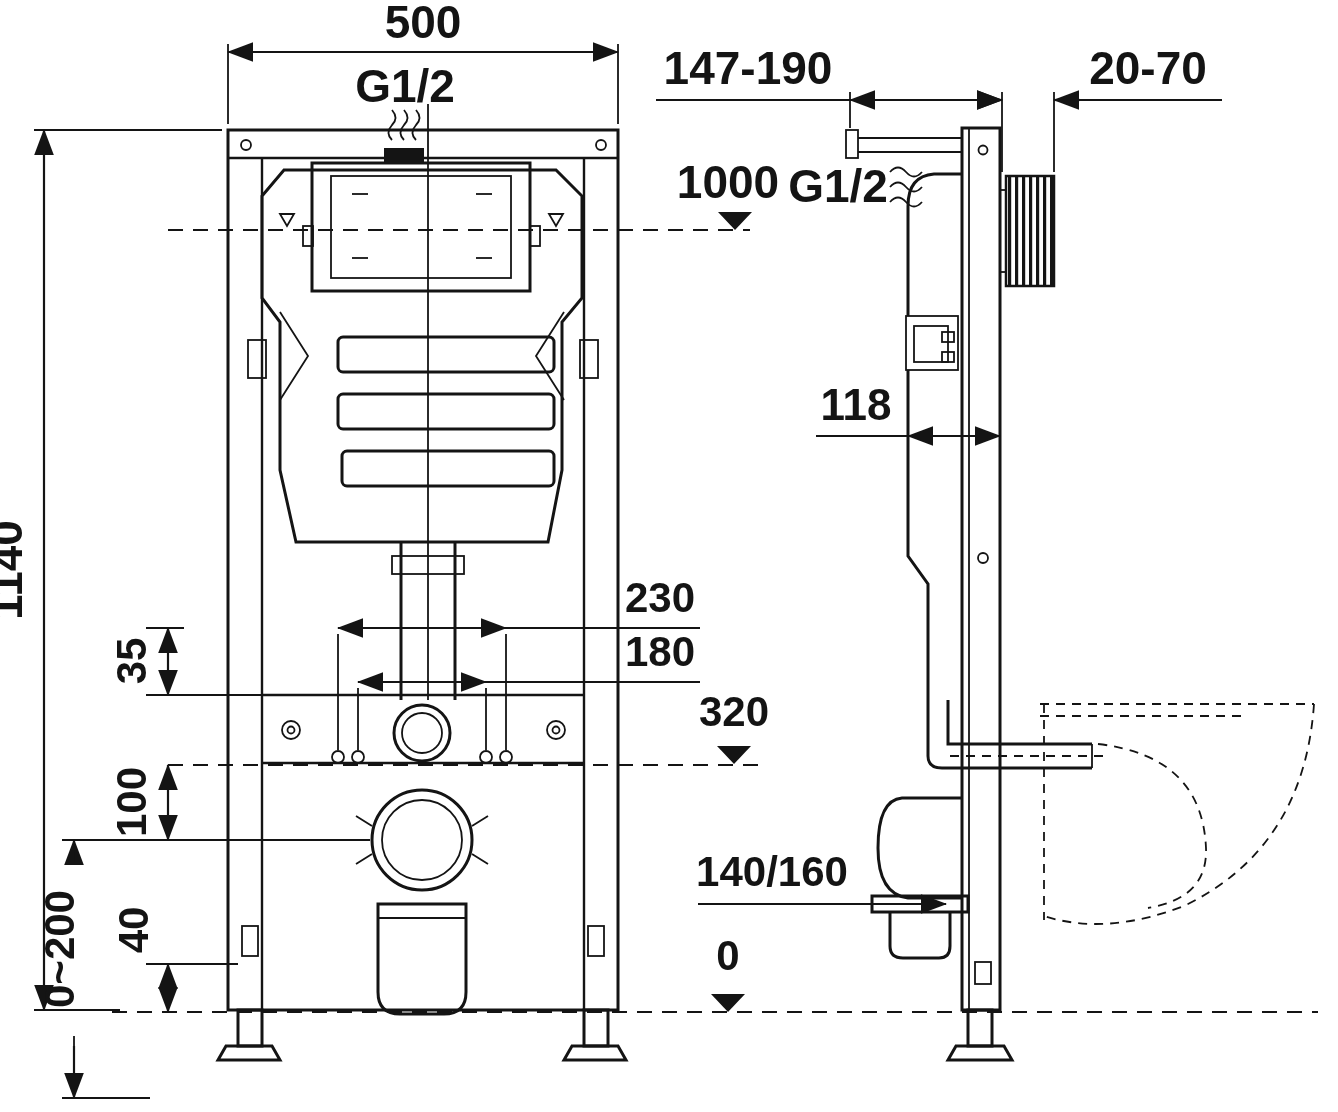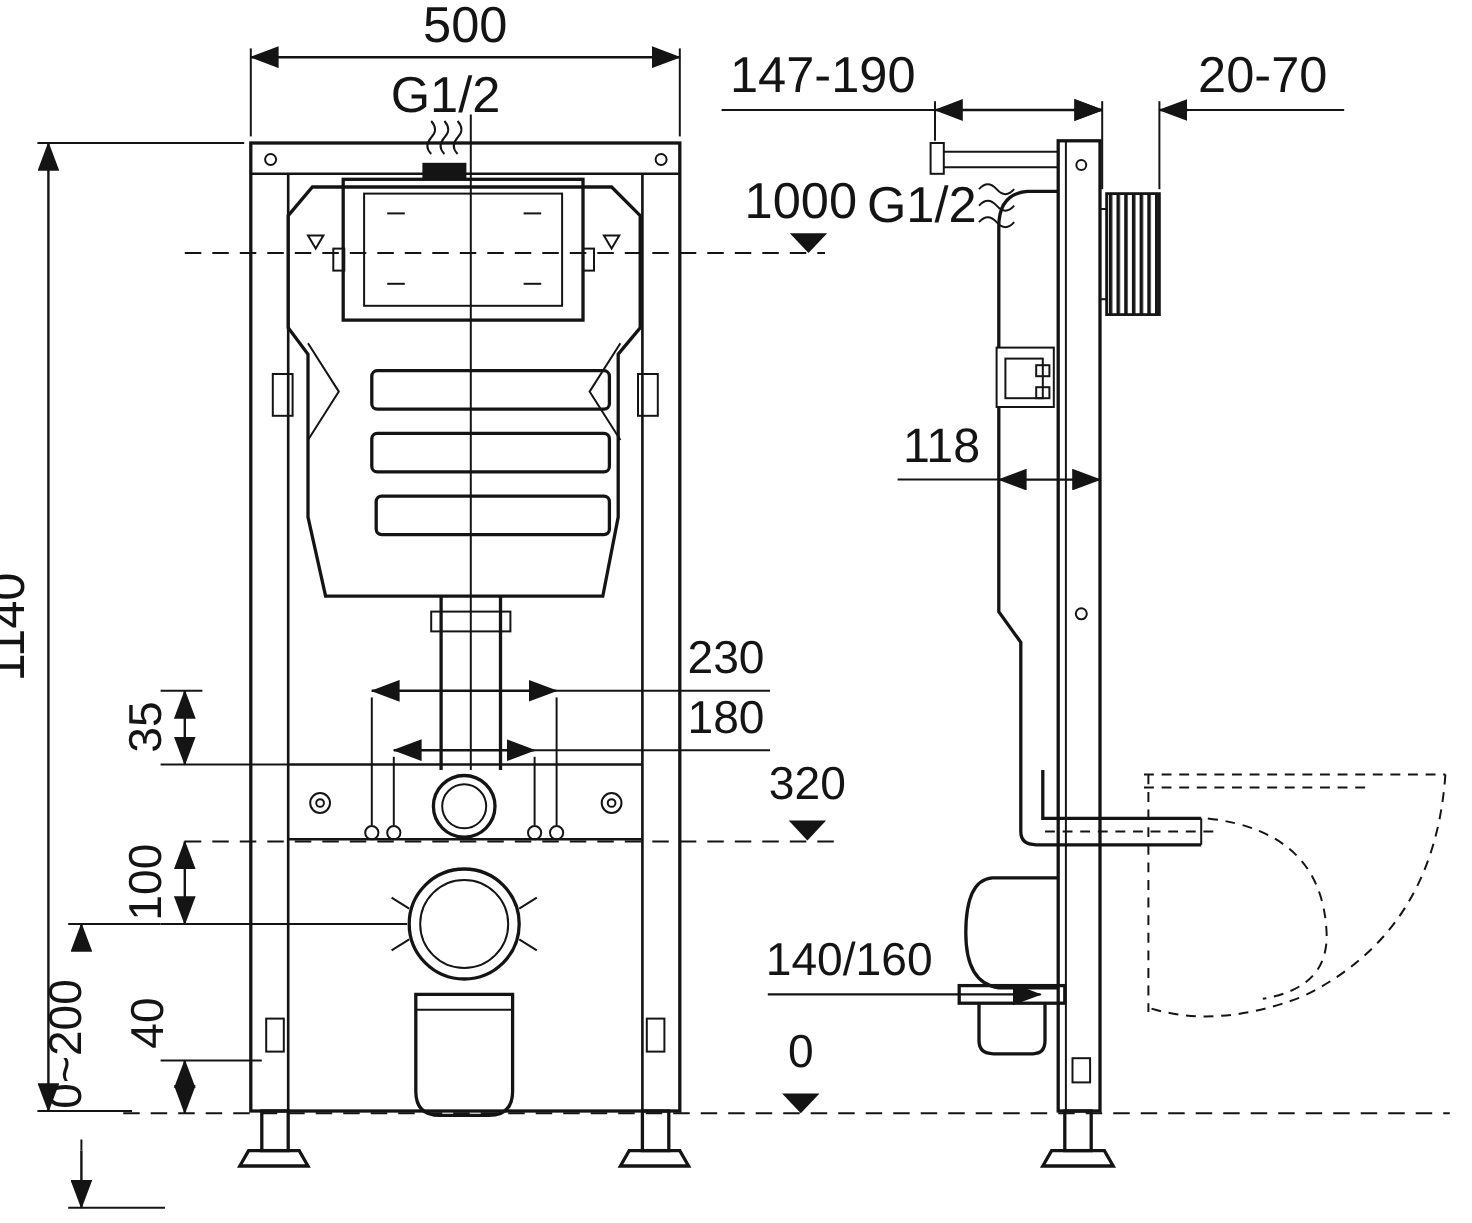--- a/index.html
+++ b/index.html
@@ -1,17 +1,17 @@
 <!DOCTYPE html>
 <html><head>
 <meta charset="utf-8">
 <style>
   html,body{margin:0;padding:0;background:#ffffff;}
   body{width:1338px;height:1112px;overflow:hidden;}
-  .canvas{width:1338px;height:1112px;position:relative;}
+  .canvas{width:1338px;height:1112px;position:relative;font-weight:bold;}
   svg text{
     font-family:"Liberation Sans","DejaVu Sans",sans-serif;
     fill:#141414;
   }
   .ln  {fill:none;stroke:#141414;stroke-width:3;}
   .md  {fill:none;stroke:#141414;stroke-width:2.4;}
   .th  {fill:none;stroke:#141414;stroke-width:1.8;}
   .dim {fill:none;stroke:#141414;stroke-width:2.2;}
   .dash{stroke-dasharray:15 10;}
   .dsh2{stroke-dasharray:9 7;}

